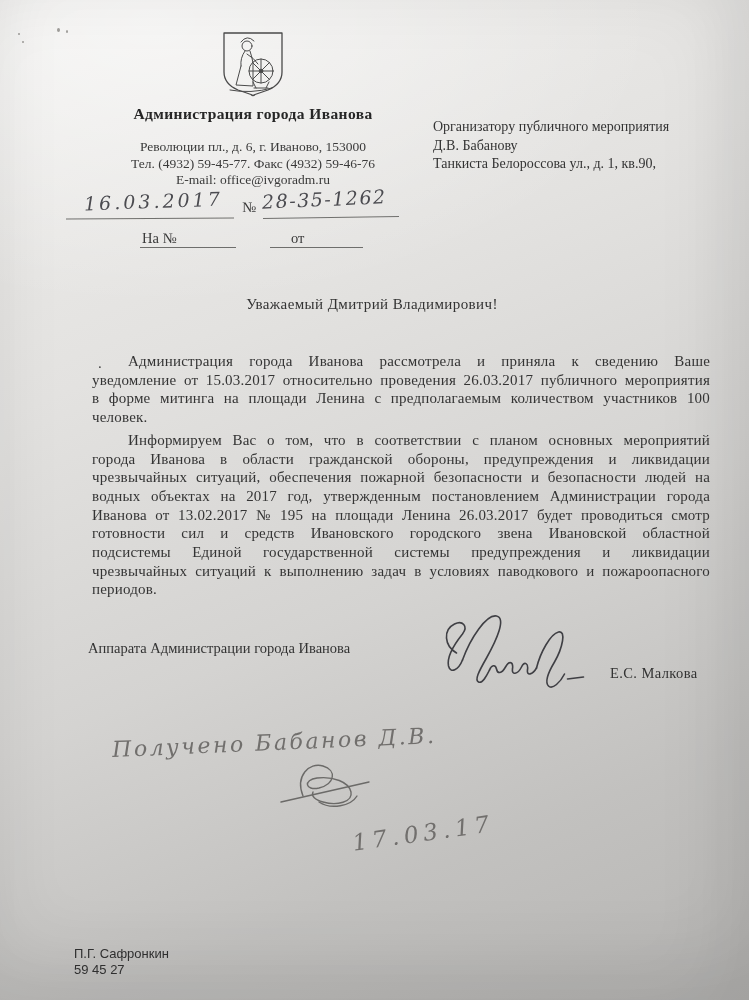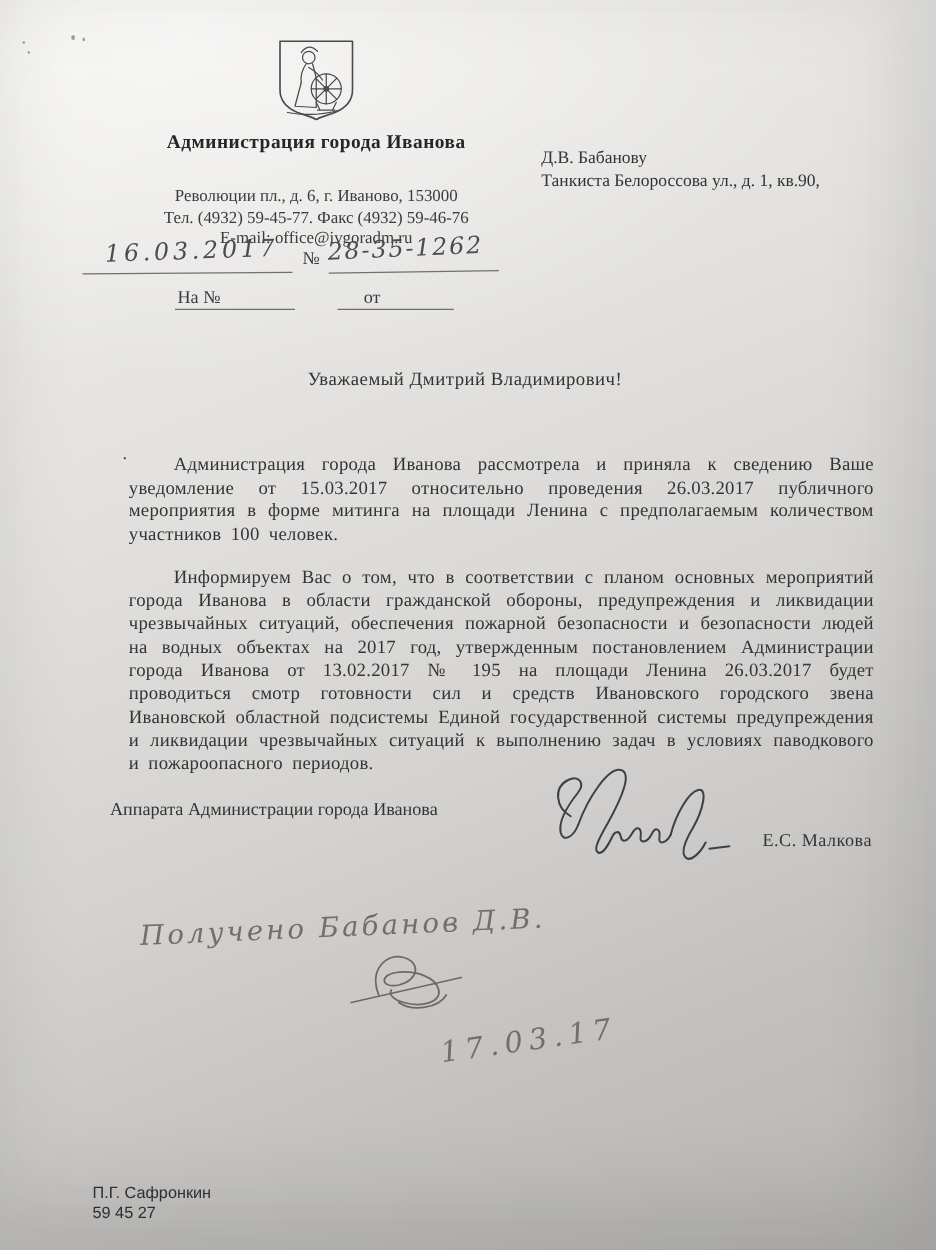--- a/index.html
+++ b/index.html
@@ -12,21 +12,21 @@
     box-shadow:inset 0 -45px 70px rgba(0,0,0,0.07), inset -35px 0 70px rgba(0,0,0,0.05);
   }
   .abs{position:absolute;}
   .speck{position:absolute;background:#55534f;border-radius:50%;opacity:.55;}
 
   
   .letterhead{left:120px;top:30px;width:266px;text-align:center;}
   .arms{display:block;margin:0 auto;}
   .org-name{margin-top:7px;font-weight:bold;font-size:15.5px;letter-spacing:.4px;color:#262626;}
   .addr{font-size:13.5px;line-height:16.5px;color:#3a3a3a;}
-  .addr-first{margin-top:26px;}
+  .addr-first{margin-top:16px;}
 
   
   .hw{font-family:"DejaVu Serif", serif;font-style:italic;color:#4b4b50;white-space:nowrap;}
   .hw-date{left:84px;top:190px;font-size:19px;letter-spacing:3px;transform:rotate(-2deg);}
   .hw-number{left:262px;top:188px;font-size:19px;letter-spacing:1.5px;transform:rotate(-2.5deg);}
   .no-sign{left:242px;top:199px;font-size:14.5px;color:#3a3a3a;}
   .refline{position:absolute;height:1.3px;background:#5a5a58;opacity:.85;}
   .refline1{left:66px;top:218px;width:168px;transform:rotate(-.4deg);}
   .refline2{left:263px;top:217px;width:136px;transform:rotate(-.8deg);}
   .reply-label{font-size:14.5px;color:#3a3a3a;margin-left:46px;}
@@ -36,21 +36,21 @@
   .replyline1{left:140px;top:247px;width:96px;}
   .replyline2{left:270px;top:247px;width:93px;}
 
   
   .recipient{left:433px;top:118px;font-size:14px;line-height:18.7px;color:#333;}
 
   
   .salutation{left:72px;top:296px;width:600px;text-align:center;font-size:15px;color:#333;letter-spacing:.4px;}
   .body-text{left:88px;top:348px;width:626px;font-size:15px;line-height:18.7px;color:#343434;
              text-align:justify;word-spacing:3.5px;letter-spacing:.2px;}
-  .body-text p{margin:15px;text-indent:36px;}
+  .body-text p{margin:4px;text-indent:36px;}
   .stray{left:98px;top:355px;font-size:15px;color:#444;}
 
   
   .sig-titles{left:88px;top:639px;font-size:14.5px;line-height:19.5px;color:#333;}
   .sig-svg{left:424px;top:608px;}
   .sig-name{left:610px;top:665px;font-size:14.5px;color:#333;letter-spacing:.4px;}
 
   
   .pencil{font-family:"DejaVu Serif", serif;font-style:italic;color:#716f6d;white-space:nowrap;}
   .receipt-note{left:112px;top:730px;font-size:22px;letter-spacing:2.5px;transform:rotate(-2.5deg);}
@@ -89,20 +89,21 @@
         </g>
       </g>
     </svg>
     <div class="org-name">Администрация города Иванова</div>
     <div class="addr addr-first">Революции пл., д. 6, г. Иваново, 153000</div>
     <div class="addr">Тел. (4932) 59-45-77. Факс (4932) 59-46-76</div>
     <div class="addr">E-mail: office@ivgoradm.ru</div>
   </div>
 
   <div class="abs recipient">
+    <div>Организатору публичного мероприятия</div>
     <div>Д.В. Бабанову</div>
     <div>Танкиста Белороссова ул., д. 1, кв.90,</div>
   </div>
 
   <span class="abs hw hw-date">16.03.2017</span>
   <span class="abs no-sign">№</span>
   <span class="abs hw hw-number">28-35-1262</span>
   <div class="refline refline1"></div>
   <div class="refline refline2"></div>
 

